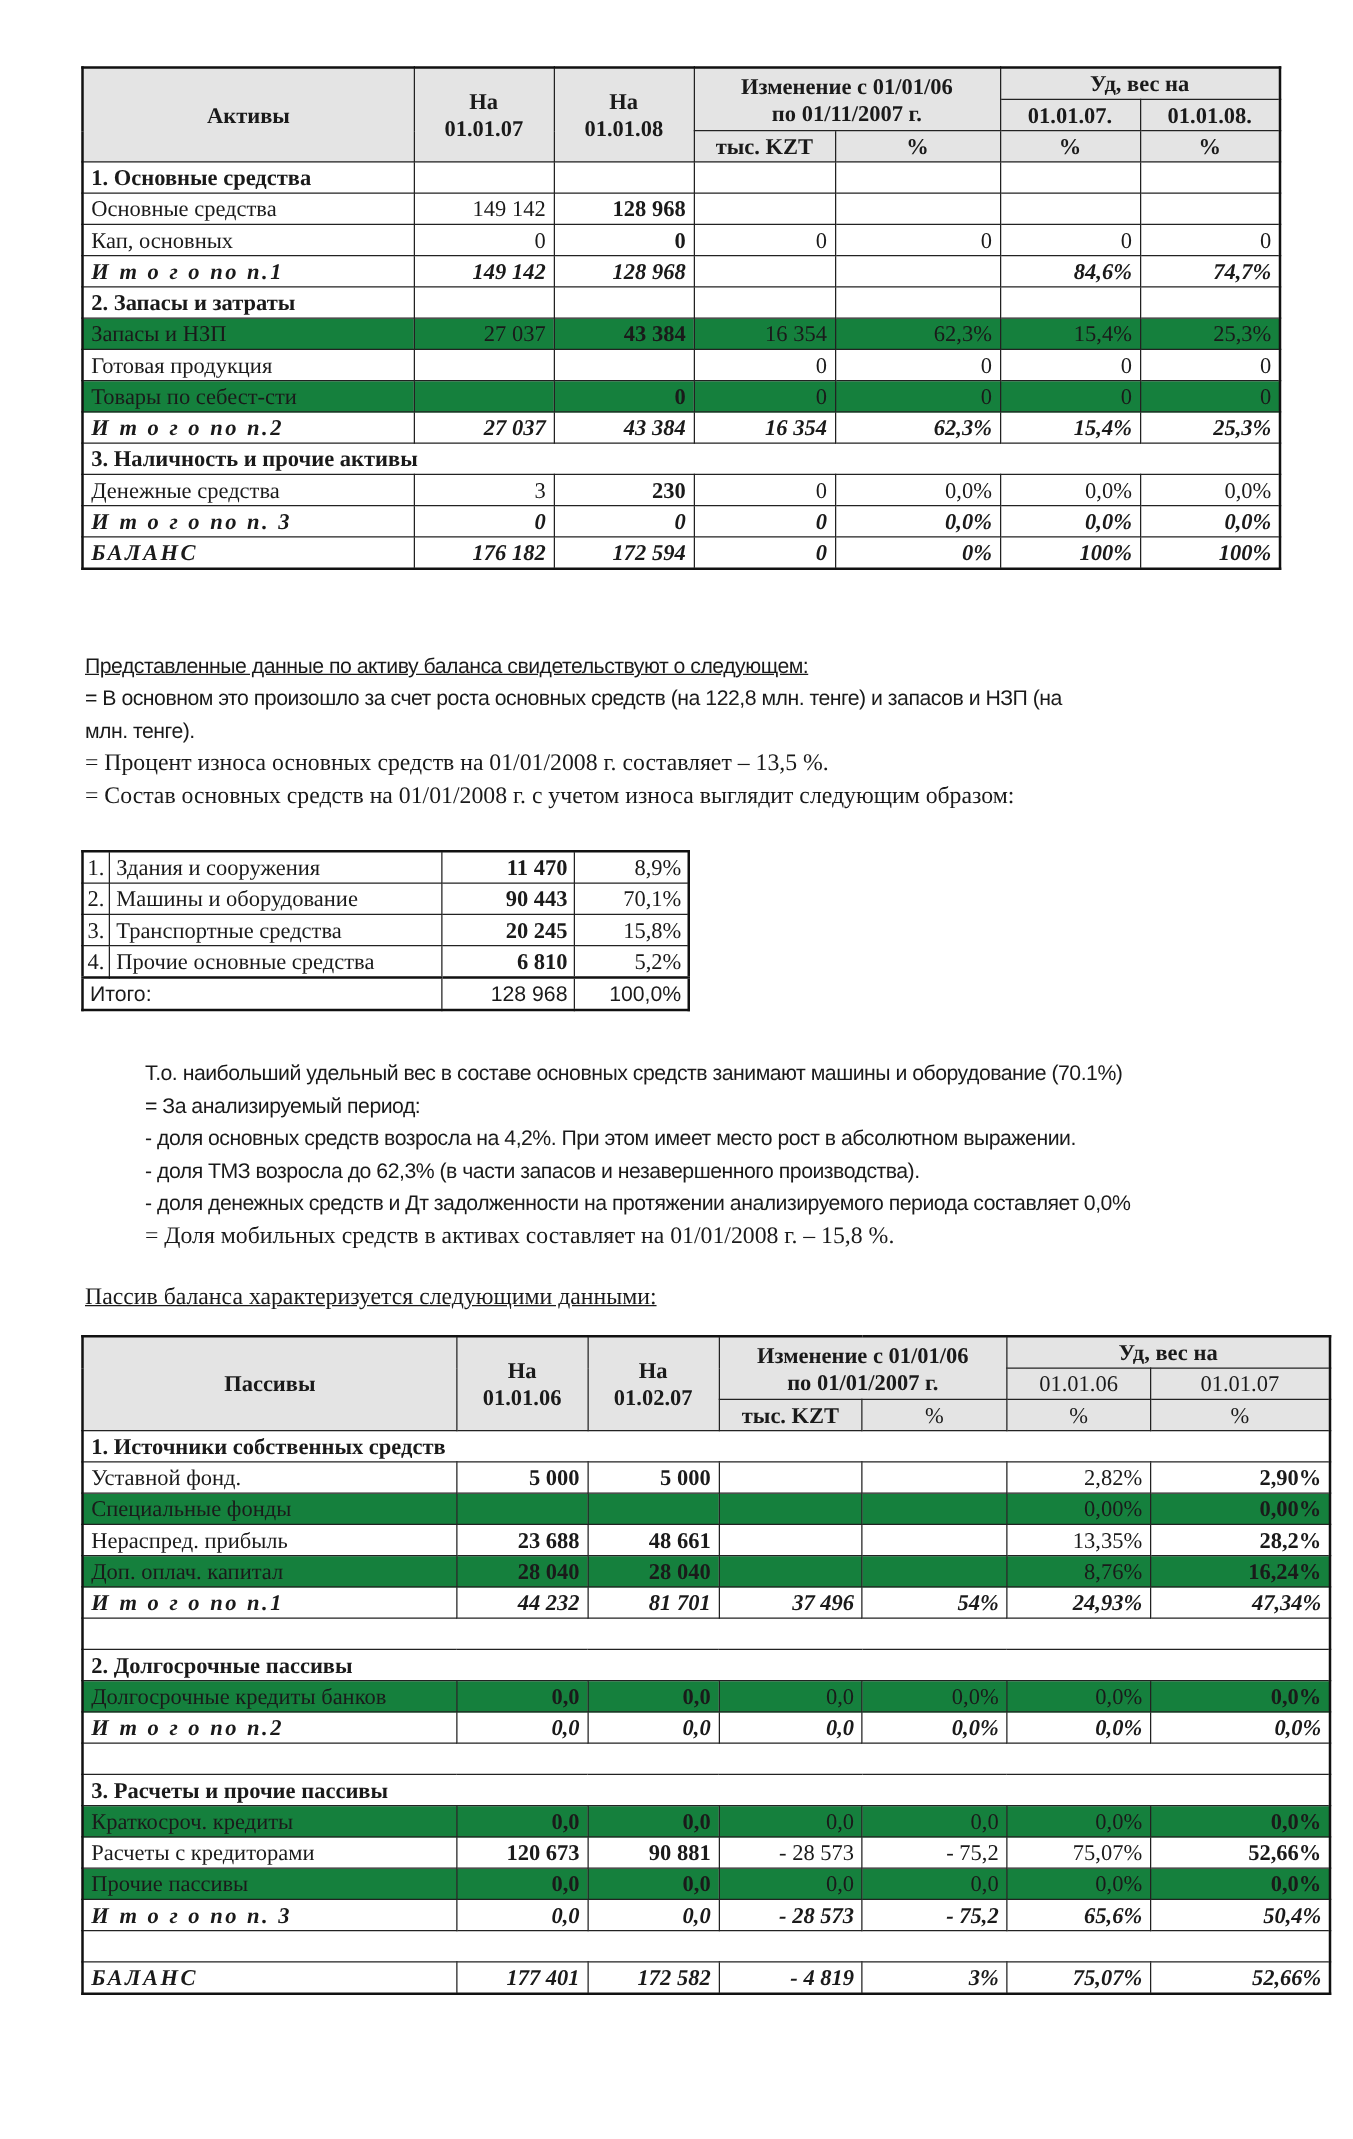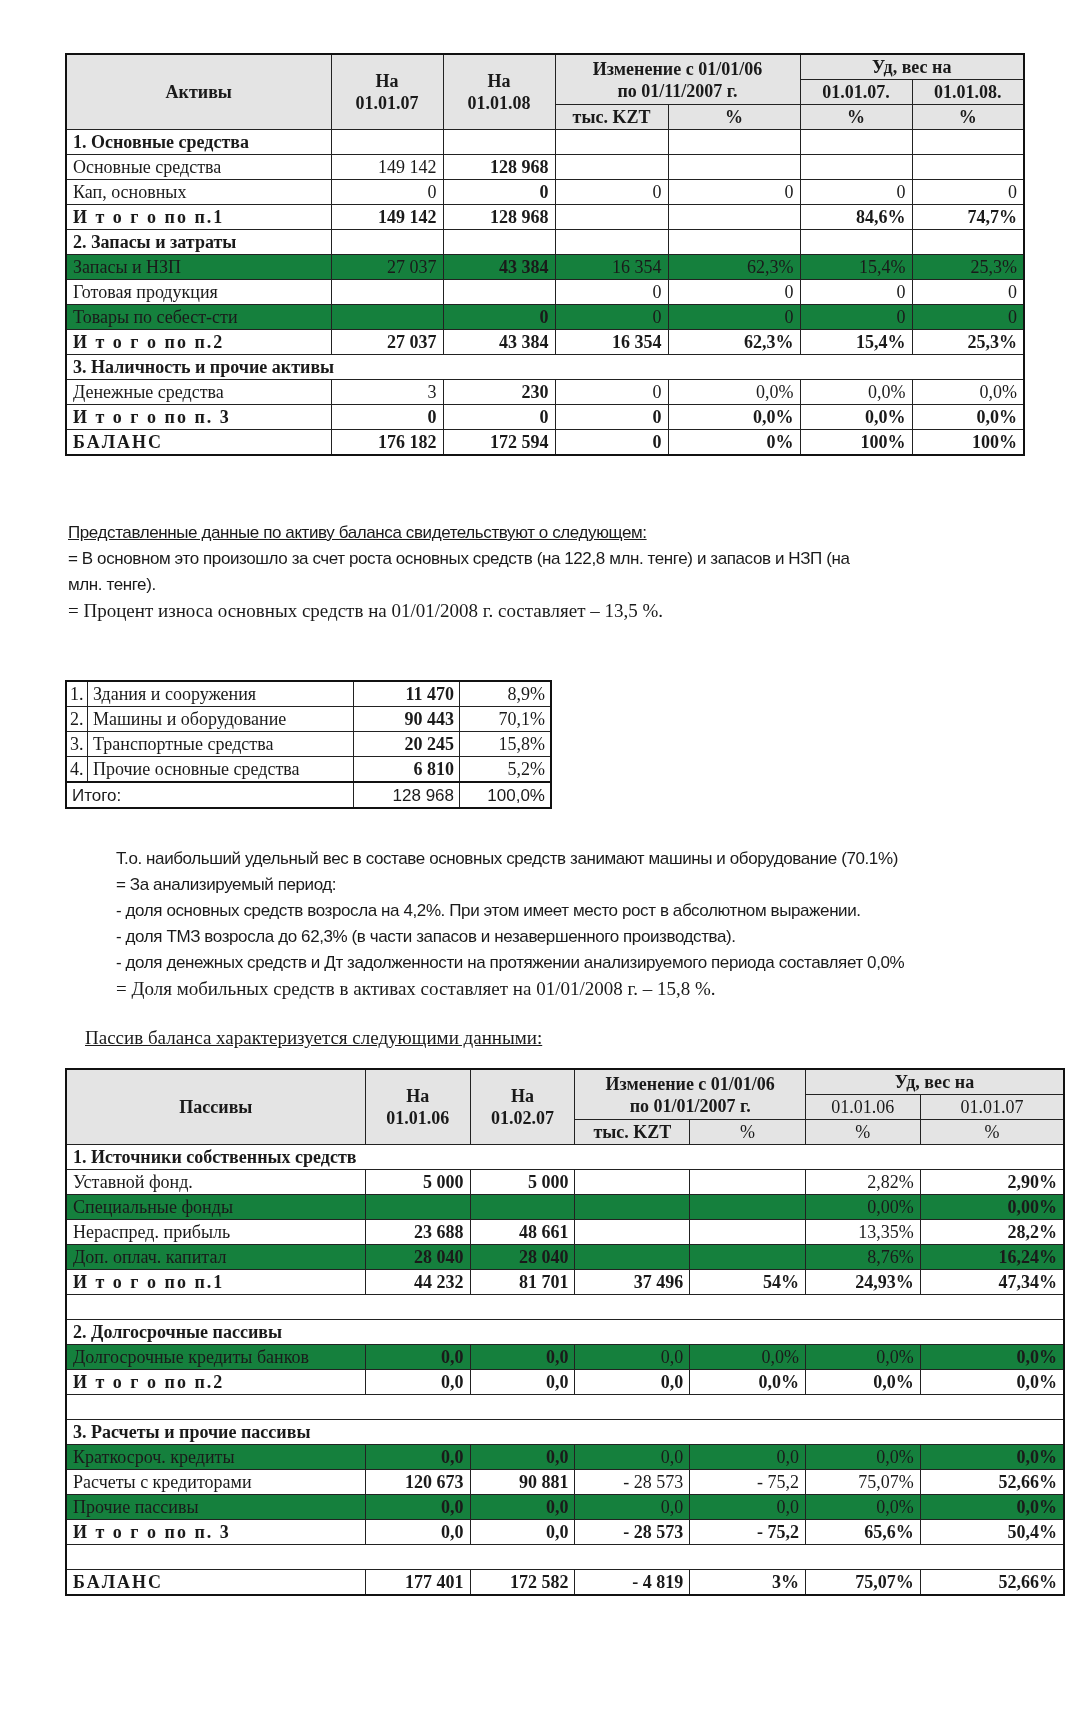--- a/index.html
+++ b/index.html
@@ -9,36 +9,36 @@
     color: #1a1a1a;
   }
   .page { position: absolute; left: 0; top: 0; width: 1082px; height: 1711px; }
 
   table.bal { position: absolute; border-collapse: collapse; font-size: 18px; }
   table.bal td, table.bal th { border: 1.5px solid #222; padding: 0 6px; height: 24px; line-height: 22px; }
   table.bal th { font-weight: bold; text-align: center; background: #e4e4e4; }
   table.bal td.num { text-align: right; }
   table.bal td.label { text-align: left; }
   table.bal tr.section td { font-weight: bold; }
-  table.bal tr.total td { font-weight: bold; }
+  table.bal tr.total td { font-weight: bold; font-style: italic; }
   table.bal tr.total td.label { letter-spacing: 2px; }
   table.bal tr.shade td { background: #15803d; }
   table.bal td.b { font-weight: bold; }
   table.bal tr.spacer td { height: 24px; }
   table.bal { border: 2.5px solid #111; }
 
   #assets { left: 65px; top: 53px; width: 960px; }
   #liab { left: 65px; top: 1068px; width: 1000px; }
 
   .text-block { position: absolute; left: 68px; font-size: 19px; line-height: 26px; white-space: nowrap; }
   .text-block p { margin: 0; }
   .u { text-decoration: underline; }
   #para1 { top: 520px; font-family: "Liberation Sans", sans-serif; font-size: 17px; letter-spacing: -0.4px; }
   #para2 { top: 846px; font-family: "Liberation Sans", sans-serif; font-size: 17px; letter-spacing: -0.4px; margin-left: 48px; }
-  #liab-heading { top: 1025px; margin-left: 17px; }
+  #liab-heading { top: 1025px; }
 
   table.comp { position: absolute; left: 65px; top: 680px; border-collapse: collapse; font-size: 18px; border: 2px solid #111; }
   table.comp td { border: 1.5px solid #222; padding: 0 5px; height: 24px; line-height: 23px; }
   table.comp td.idx { width: 14px; padding: 0 3px; }
   table.comp td.name { width: 255px; }
   table.comp td.num { text-align: right; font-weight: bold; width: 95px; }
   table.comp td.pct { text-align: right; width: 80px; }
   table.comp tr.total td { border-top: 2.5px solid #111; font-family: "Liberation Sans", sans-serif; font-size: 17px; }
   table.comp tr.total td.num { font-weight: normal; }
 </style>
@@ -189,20 +189,21 @@
           <td class="num">100%</td>
         </tr>
       </tbody>
   </table>
 
   <div class="text-block" id="para1">
     <p class="u">Представленные данные по активу баланса свидетельствуют о следующем:</p>
     <p>= В основном это произошло за счет роста основных средств (на 122,8 млн. тенге) и запасов и НЗП (на</p>
     <p>млн. тенге).</p>
     <p style="font-family:'Liberation Serif',serif;font-size:19px;letter-spacing:0">= Процент износа основных средств на 01/01/2008 г.  составляет  – 13,5 %.</p>
+    <p style="font-family:'Liberation Serif',serif;font-size:19px;letter-spacing:0">= Состав основных средств на 01/01/2008 г. с учетом износа выглядит следующим образом:</p>
   </div>
 
   <table class="comp">
     <tbody id="comp-body">
         <tr>
           <td class="idx">1.</td>
           <td class="name">Здания и сооружения</td>
           <td class="num">11 470</td>
           <td class="pct">8,9%</td>
         </tr>

